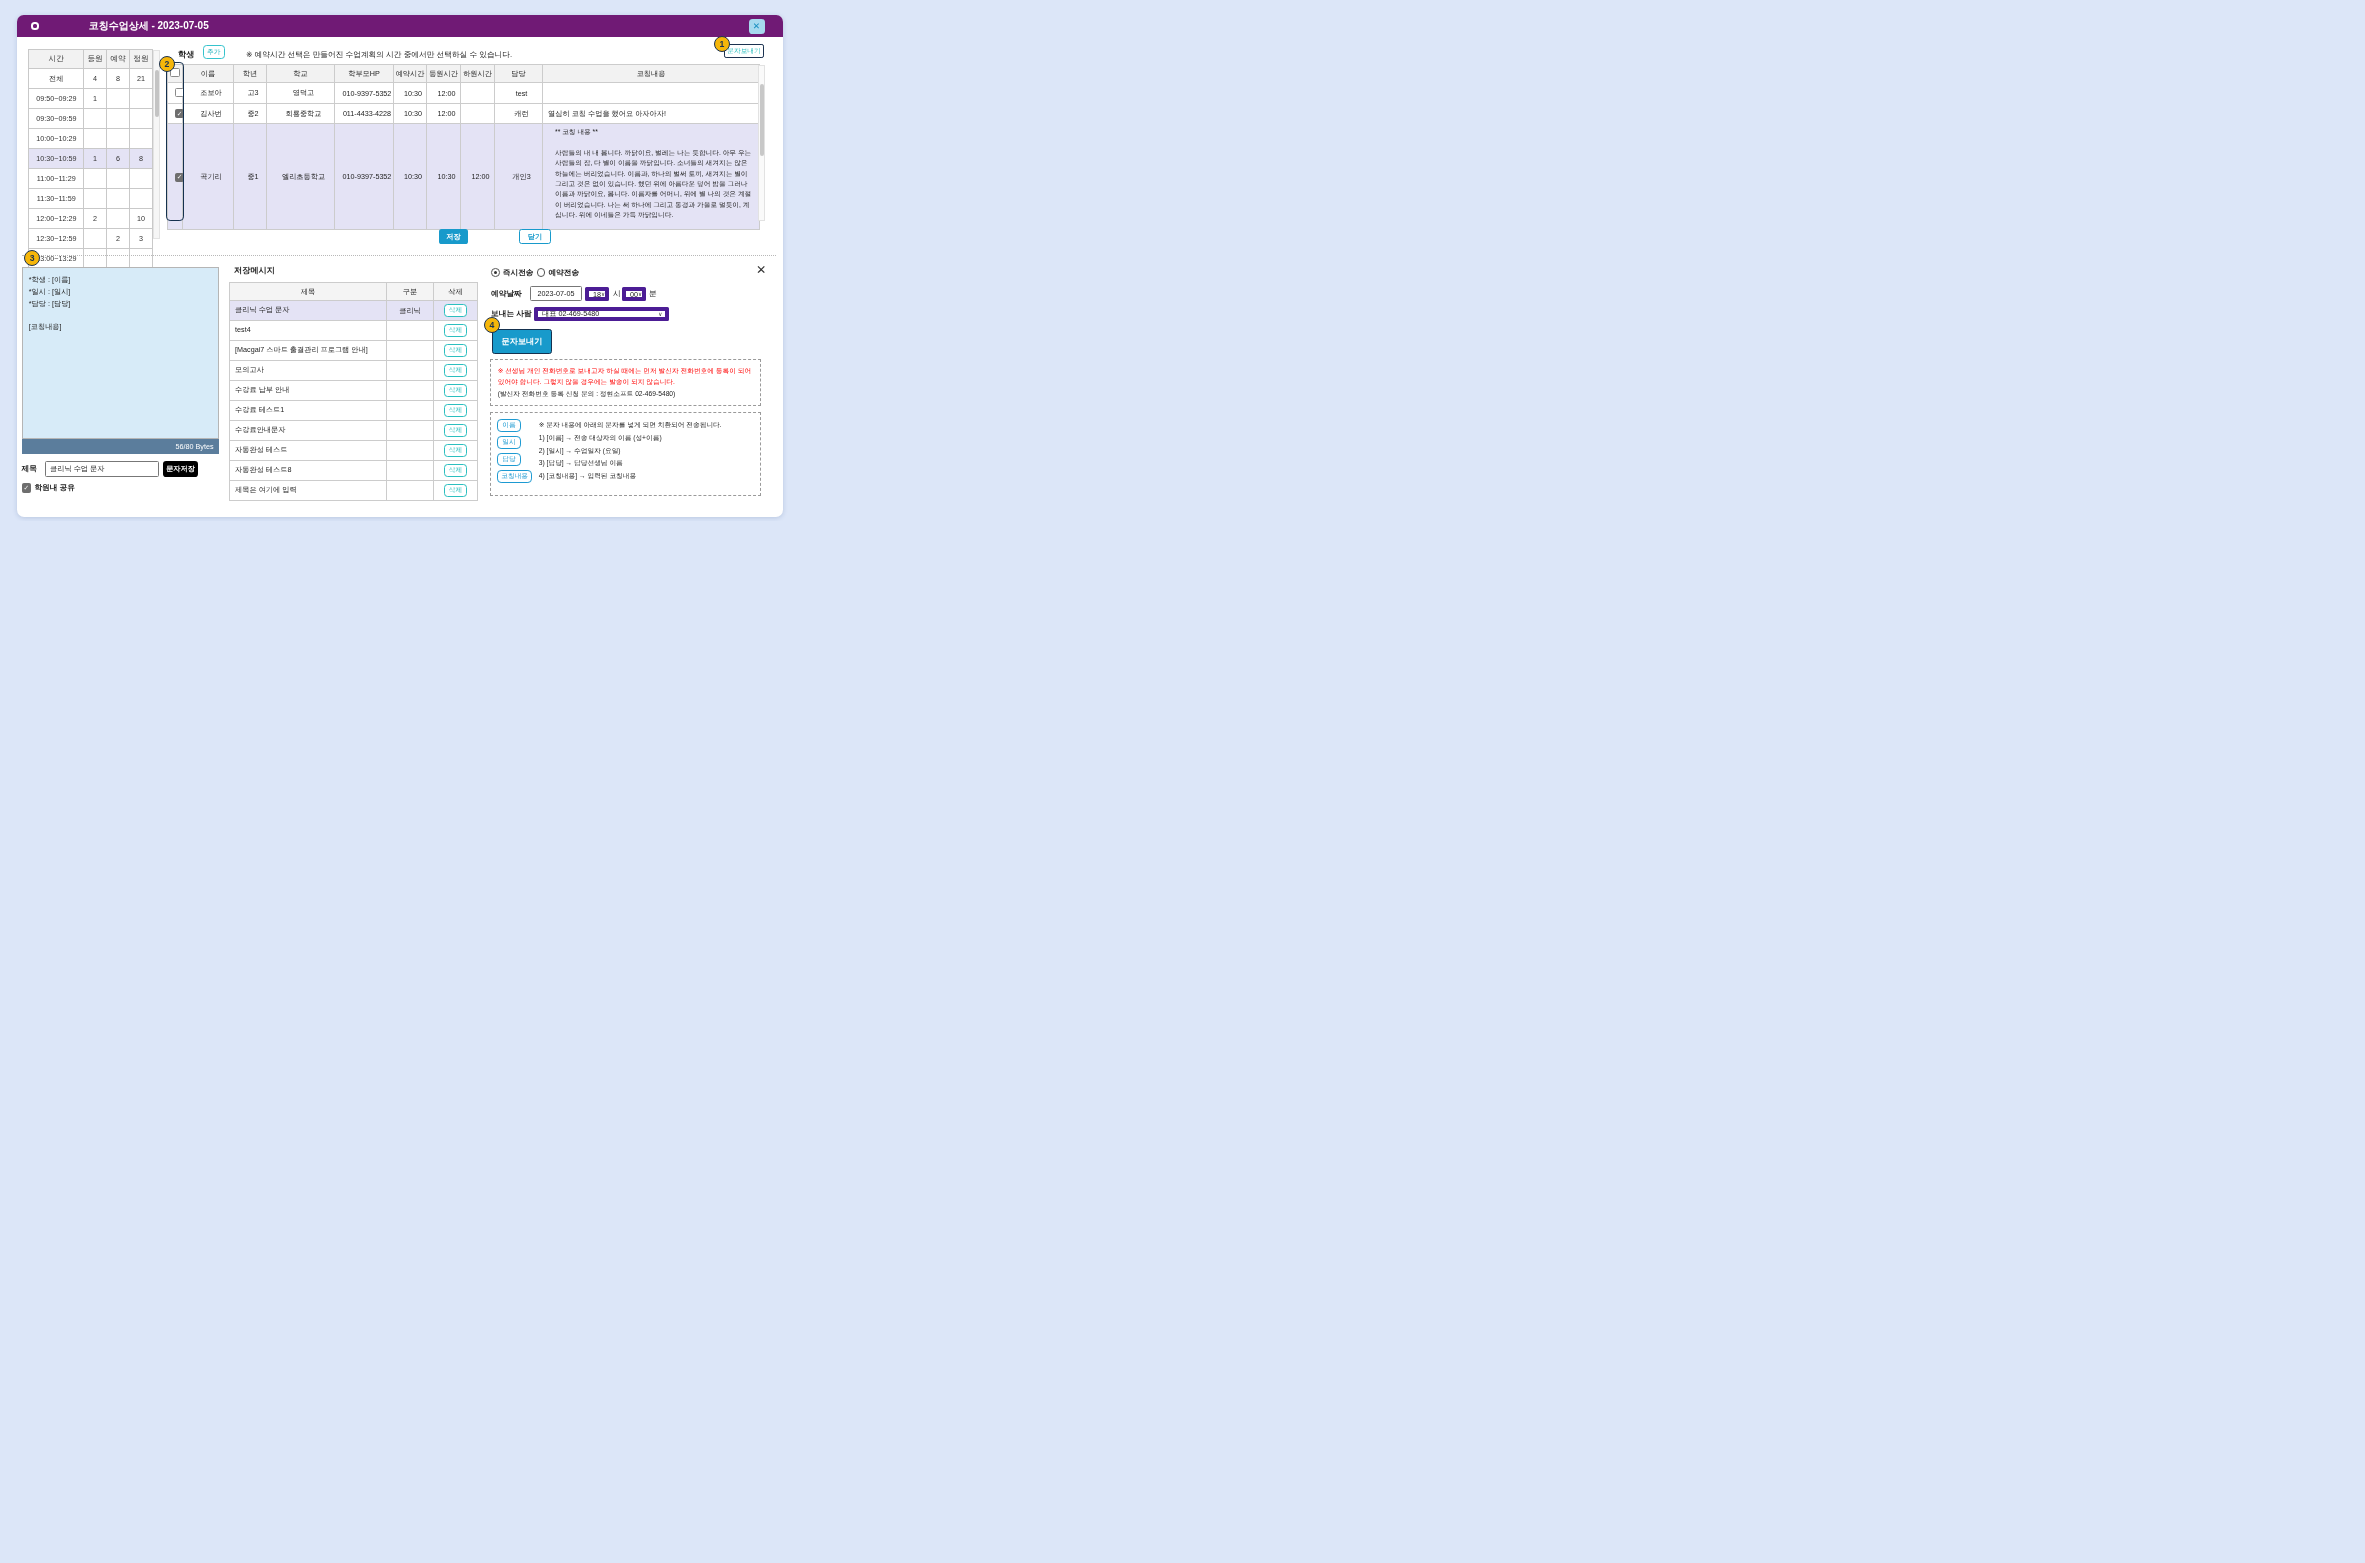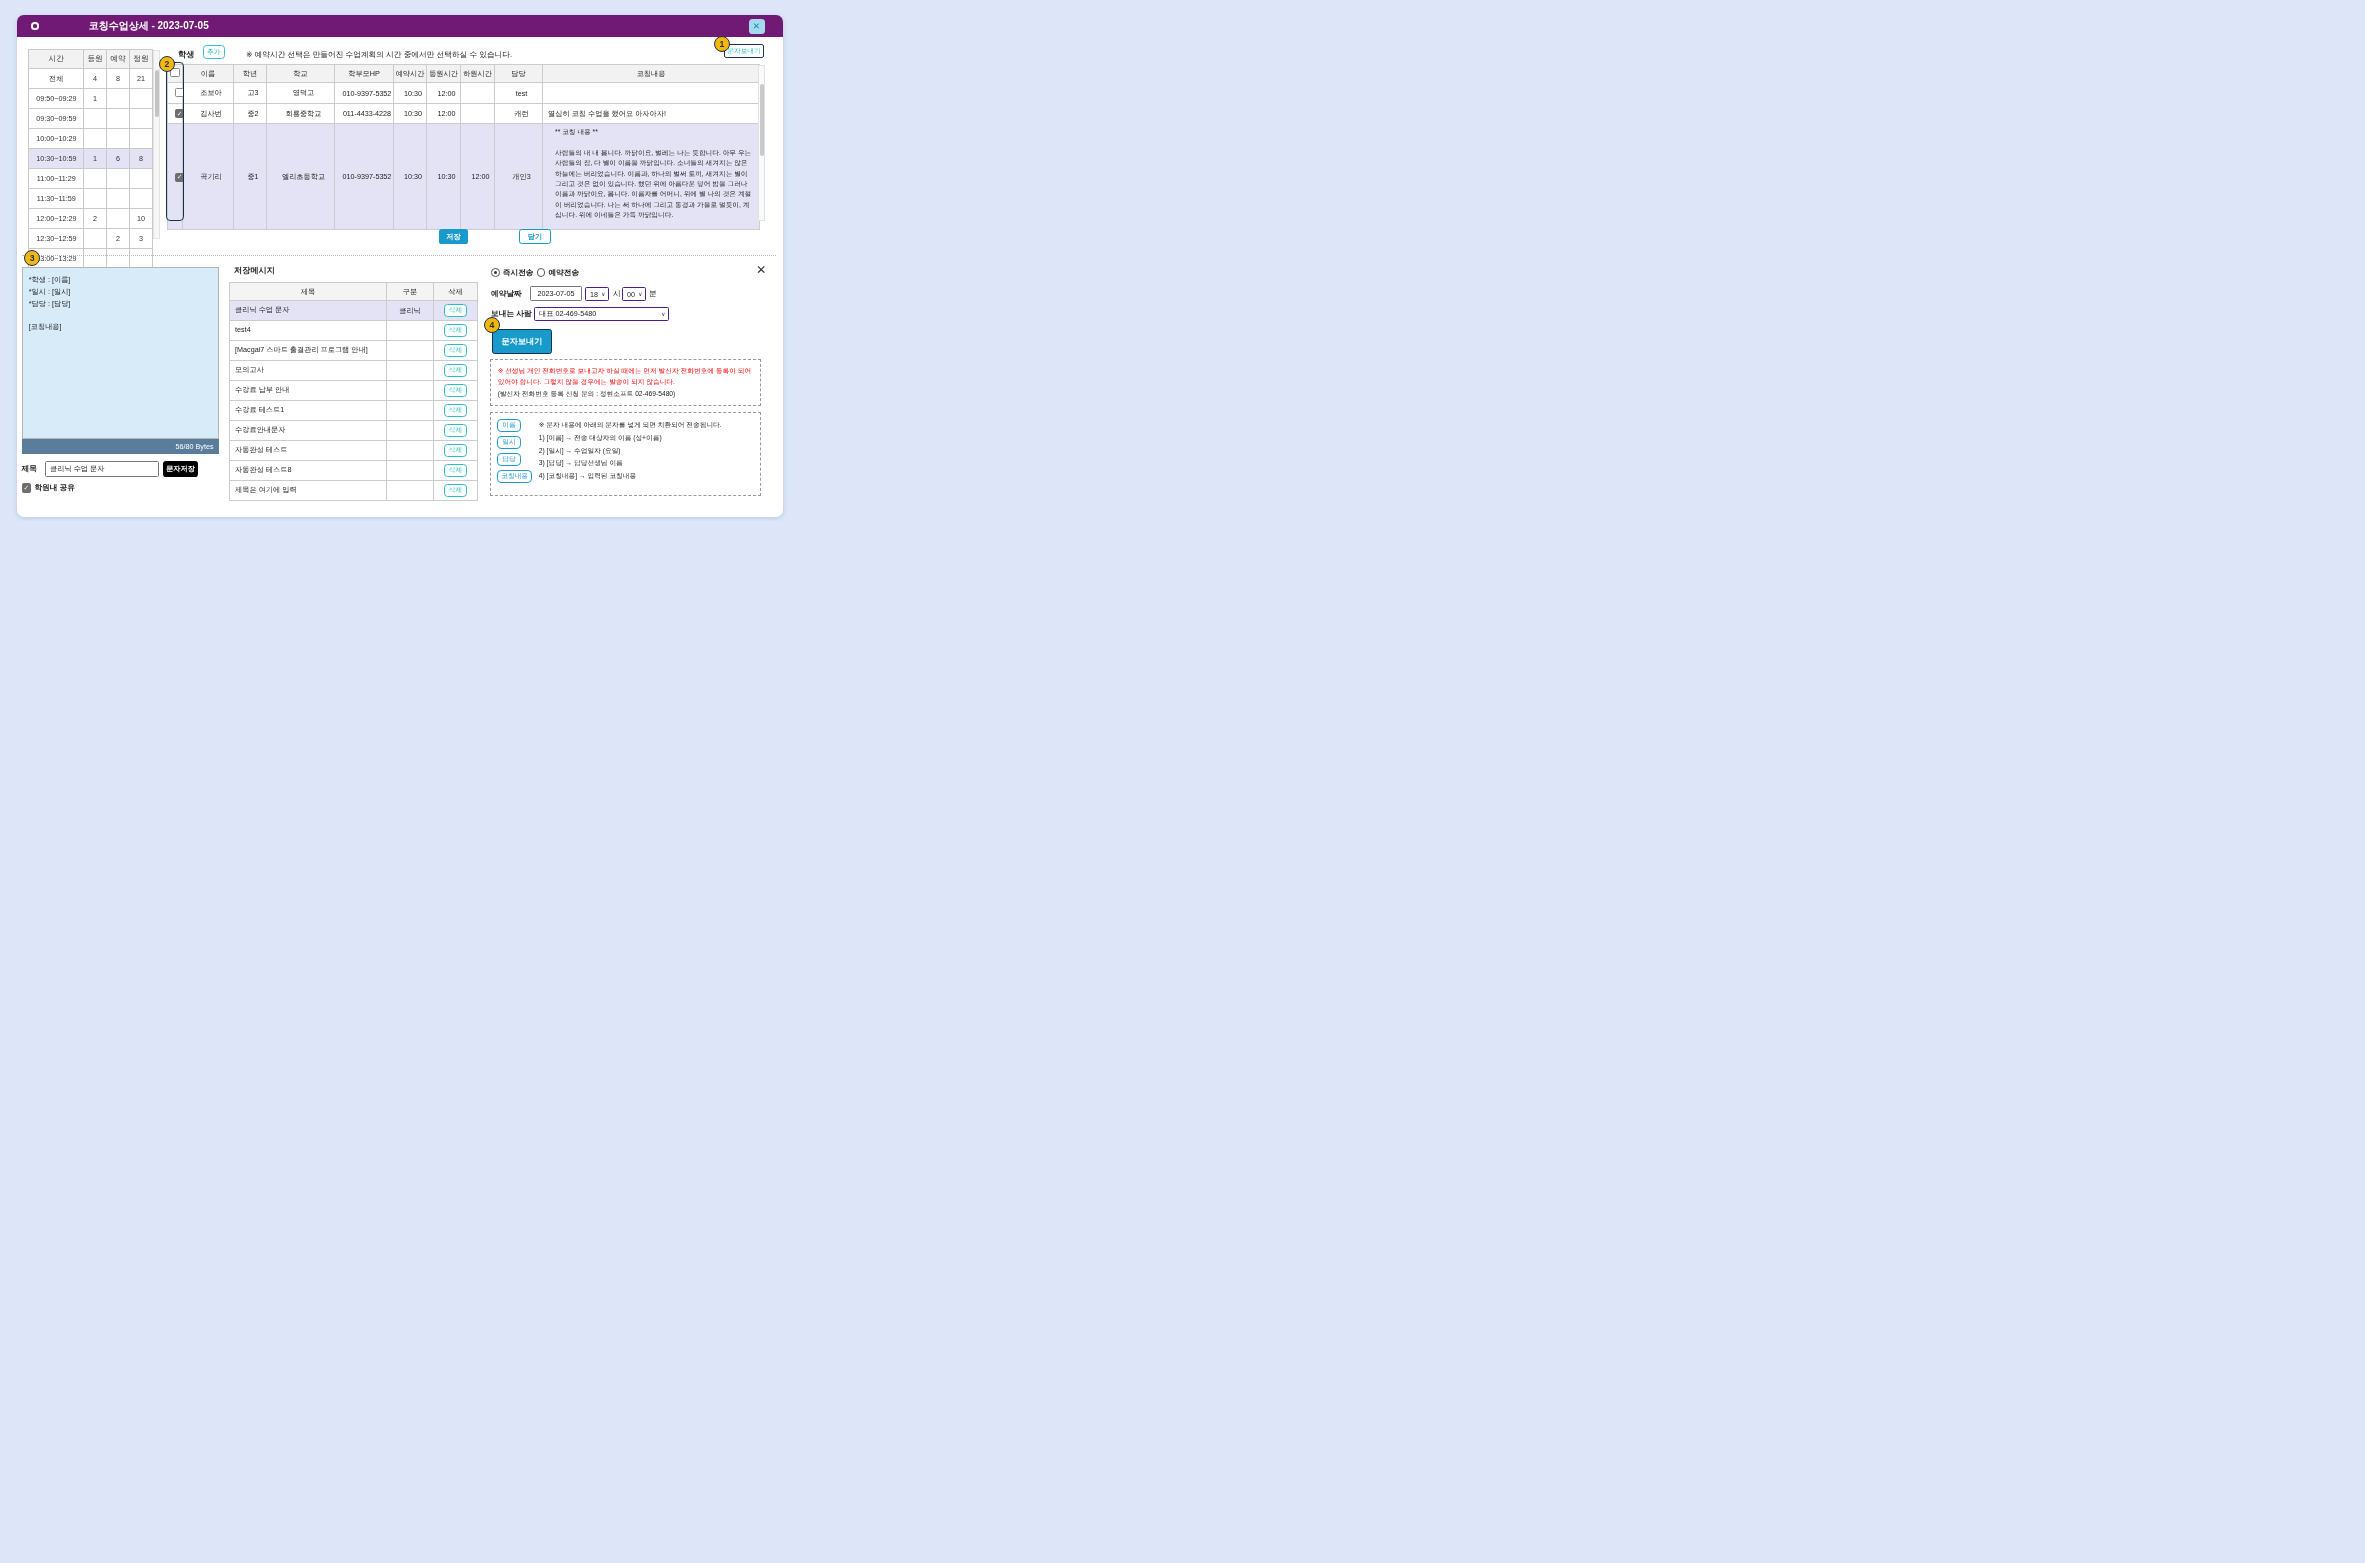--- a/index.html
+++ b/index.html
@@ -55,21 +55,21 @@
   .smtable th{background:#f4f4f4;border:0.5px solid #ccc;height:15px;font-weight:normal;font-size:7.2px;}
   .smtable td{border:0.5px solid #ccc;height:17px;text-align:center;background:#fff;}
   .smtable td.lft{text-align:left;padding:1px 5.1px;line-height:10.8px;}
   .smtable tr.sel td{background:#e4e3f5;}
   .del-btn{display:inline-flex;width:23.6px;height:13px;border:1px solid #2bbfbf;border-radius:3.6px;color:#2bbfbf;font-size:6.7px;align-items:center;justify-content:center;background:#fff;box-sizing:border-box;cursor:pointer;}
   
   .radios{position:absolute;left:474px;top:253px;font-size:7.7px;font-weight:bold;display:flex;align-items:flex-start;gap:3.1px;color:#222;}
   .xicon{position:absolute;left:739px;top:248px;font-size:12.3px;color:#333;font-weight:bold;cursor:pointer;}
   .fldlabel{position:absolute;font-size:7.7px;font-weight:bold;color:#222;}
   .date-input{position:absolute;left:513px;top:271px;width:52px;height:15px;box-sizing:border-box;border:1px solid #777;border-radius:1.5px;text-align:center;font-size:7.2px;font-family:inherit;color:#222;}
-  .selbox{position:absolute;height:14px;border:1px solid #4c1d95;border-radius:1.5px;background:#fff;font-size:7.2px;display:flex;align-items:center;justify-content:space-between;padding:0 2.6px 0 4.1px;box-sizing:border-box;color:#222;cursor:pointer;}
+  .selbox{position:absolute;height:14px;border:4px solid #4c1d95;border-radius:1.5px;background:#fff;font-size:7.2px;display:flex;align-items:center;justify-content:space-between;padding:0 2.6px 0 4.1px;box-sizing:border-box;color:#222;cursor:pointer;}
   .chev{font-size:5.6px;color:#333;}
   .unit{position:absolute;font-size:7.7px;color:#222;}
   .send-btn{position:absolute;left:475px;top:314px;width:60px;height:25px;background:#189acb;border:1.5px solid #15314f;border-radius:2.6px;color:#fff;font-size:8.2px;font-weight:bold;display:flex;align-items:center;justify-content:center;box-sizing:border-box;cursor:pointer;}
   .dash1{position:absolute;left:473px;top:344px;width:271px;height:47px;border:1px dashed #9a9a9a;box-sizing:border-box;padding:4.6px 6.7px;}
   .redtxt{color:#ff0000;font-size:6.7px;line-height:1.7;}
   .notetxt{color:#222;font-size:6.7px;margin-top:3.1px;}
   .dash2{position:absolute;left:473px;top:397px;width:271px;height:84px;border:1px dashed #9a9a9a;box-sizing:border-box;padding:6.2px 5.1px 6.2px 6.2px;display:flex;gap:6.7px;}
   .tokcol{display:flex;flex-direction:column;gap:3.6px;}
   .tokenbtn{min-width:23.6px;height:13.3px;border:1px solid #1d9ad2;border-radius:4.1px;color:#1d9ad2;font-size:6.7px;display:flex;align-items:center;justify-content:center;padding:0 3.1px;background:#fff;box-sizing:border-box;align-self:flex-start;cursor:pointer;}
   .tokintro{font-size:6.7px;color:#222;line-height:1.9;}

